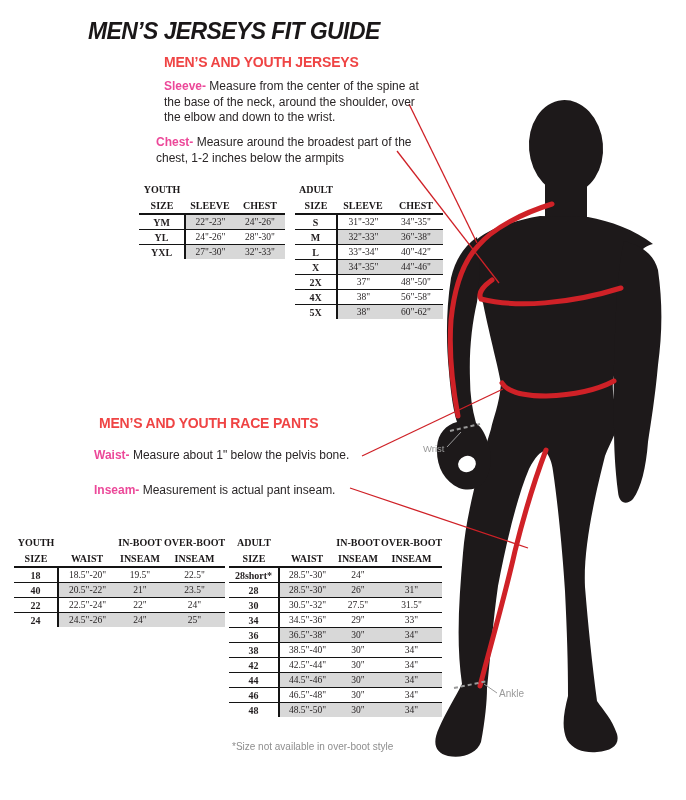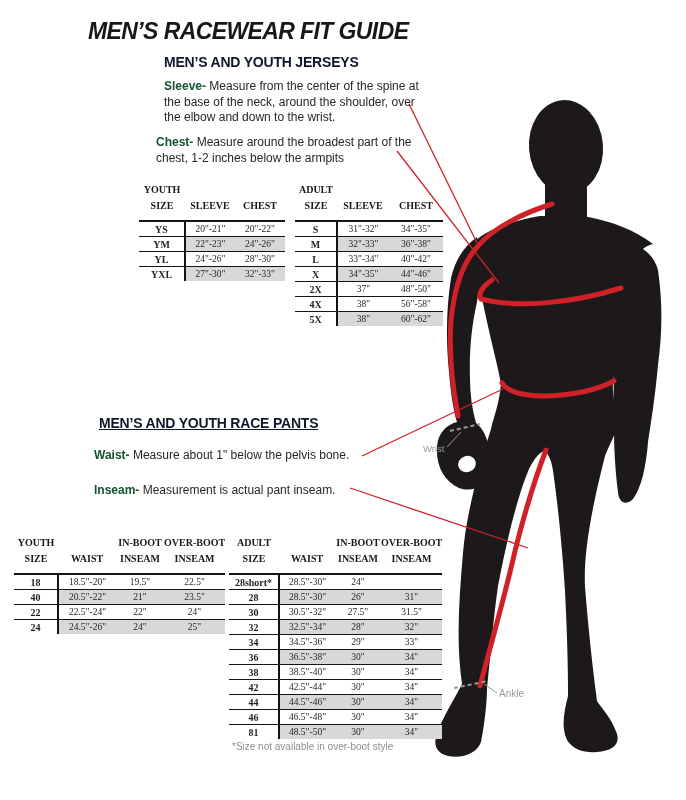--- a/index.html
+++ b/index.html
@@ -5,33 +5,33 @@
   html,body{margin:0;padding:0;}
   body{
     width:686px;height:800px;position:relative;overflow:hidden;background:#ffffff;
     font-family:"Liberation Sans",sans-serif;color:#231f20;
   }
   .abs{position:absolute;}
   #page-title{
     left:88px;top:18px;font-size:23px;font-weight:bold;font-style:italic;
     letter-spacing:-0.6px;color:#1a1718;white-space:nowrap;
   }
-  .section-heading{font-size:14px;font-weight:bold;letter-spacing:-0.2px;color:#0f172a;white-space:nowrap;}
+  .section-heading{font-size:14px;font-weight:bold;letter-spacing:-0.2px;color:#ef4444;white-space:nowrap;}
   #jerseys-heading{left:164px;top:54px;}
-  #pants-heading{left:99px;top:415px;text-decoration:underline;}
+  #pants-heading{left:99px;top:415px;}
   .para{font-size:12px;line-height:1.3;color:#2a2627;}
   #sleeve-para{left:164px;top:79px;width:262px;}
   #chest-para{left:156px;top:135px;width:262px;}
   #waist-para{left:94px;top:448px;width:330px;white-space:nowrap;}
   #inseam-para{left:94px;top:483px;width:330px;white-space:nowrap;}
-  .red-label{color:#14532d;font-weight:bold;}
+  .red-label{color:#ec4899;font-weight:bold;}
   
   table{border-collapse:collapse;table-layout:fixed;font-family:Liberation Serif, serif;}
   th{font-weight:bold;font-size:10px;text-align:center;padding:0;height:13px;color:#1a1718;white-space:nowrap;}
-  tr.cols th{border-bottom:2px solid #141414;height:15px;vertical-align:bottom;padding-bottom:9px;}
+  tr.cols th{border-bottom:2px solid #141414;height:15px;vertical-align:bottom;padding-bottom:2px;}
   tbody td{height:14px;font-size:9.5px;text-align:center;border-top:1px solid #141414;padding:0 2px;white-space:nowrap;}
   tbody tr:first-child td{border-top:0;}
   td.size-col{font-weight:bold;font-size:10px;border-right:2px solid #141414;}
   tr.shade td.val-col{background:#d8d8d8;}
   #jersey-youth-table{left:139px;top:183px;}
   #jersey-adult-table{left:295px;top:183px;}
   #pants-youth-table{left:14px;top:536px;}
   #pants-adult-table{left:229px;top:536px;}
   #footnote{left:232px;top:741px;font-size:10px;color:#8e8e8e;}
   #figure-svg{left:0;top:0;}
@@ -119,21 +119,21 @@
   <line x1="350" y1="488" x2="528" y2="548" stroke="#cf2127" stroke-width="1.3"></line>
 
   <line x1="450" y1="431" x2="480" y2="424" stroke="#9a9a9a" stroke-width="2" stroke-dasharray="4 3"></line>
   <line x1="447" y1="447" x2="461" y2="432" stroke="#9a9a9a" stroke-width="1"></line>
   <text x="423" y="452" font-size="9.5" fill="#9a9a9a">Wrist</text>
   <line x1="454" y1="688" x2="488" y2="681" stroke="#9a9a9a" stroke-width="2" stroke-dasharray="4 3"></line>
   <line x1="484" y1="684" x2="497" y2="693" stroke="#9a9a9a" stroke-width="1"></line>
   <text x="499" y="697" font-size="10" fill="#9a9a9a">Ankle</text>
 </svg>
 
-<div id="page-title" class="abs">MEN’S RACEWEAR FIT GUIDE</div>
+<div id="page-title" class="abs">MEN’S JERSEYS FIT GUIDE</div>
 
 <div id="jerseys-heading" class="abs section-heading">MEN’S AND YOUTH JERSEYS</div>
 
 <div id="sleeve-para" class="abs para">
   <span class="red-label">Sleeve-</span><span> Measure from the center of the spine at the base of the neck, around the shoulder, over the elbow and down to the wrist.</span>
 </div>
 
 <div id="chest-para" class="abs para">
   <span class="red-label">Chest-</span><span> Measure around the broadest part of the chest, 1-2 inches below the armpits</span>
 </div>
@@ -150,25 +150,20 @@
         <th></th>
         <th></th>
     </tr>
     <tr class="cols">
       <th>SIZE</th>
       <th>SLEEVE</th>
       <th>CHEST</th>
     </tr>
   </thead>
   <tbody>
-      <tr>
-        <td class="size-col">YS</td>
-        <td class="val-col">20"-21"</td>
-        <td class="val-col">20"-22"</td>
-      </tr>
       <tr class="shade">
         <td class="size-col">YM</td>
         <td class="val-col">22"-23"</td>
         <td class="val-col">24"-26"</td>
       </tr>
       <tr>
         <td class="size-col">YL</td>
         <td class="val-col">24"-26"</td>
         <td class="val-col">28"-30"</td>
       </tr>
@@ -329,26 +324,20 @@
         <td class="val-col">28.5"-30"</td>
         <td class="val-col">26"</td>
         <td class="val-col">31"</td>
       </tr>
       <tr>
         <td class="size-col">30</td>
         <td class="val-col">30.5"-32"</td>
         <td class="val-col">27.5"</td>
         <td class="val-col">31.5"</td>
       </tr>
-      <tr class="shade">
-        <td class="size-col">32</td>
-        <td class="val-col">32.5"-34"</td>
-        <td class="val-col">28"</td>
-        <td class="val-col">32"</td>
-      </tr>
       <tr>
         <td class="size-col">34</td>
         <td class="val-col">34.5"-36"</td>
         <td class="val-col">29"</td>
         <td class="val-col">33"</td>
       </tr>
       <tr class="shade">
         <td class="size-col">36</td>
         <td class="val-col">36.5"-38"</td>
         <td class="val-col">30"</td>
@@ -372,21 +361,21 @@
         <td class="val-col">30"</td>
         <td class="val-col">34"</td>
       </tr>
       <tr>
         <td class="size-col">46</td>
         <td class="val-col">46.5"-48"</td>
         <td class="val-col">30"</td>
         <td class="val-col">34"</td>
       </tr>
       <tr class="shade">
-        <td class="size-col">81</td>
+        <td class="size-col">48</td>
         <td class="val-col">48.5"-50"</td>
         <td class="val-col">30"</td>
         <td class="val-col">34"</td>
       </tr>
     </tbody>
 </table>
 
 <div id="footnote" class="abs">*Size not available in over-boot style</div>
 
 </body></html>

